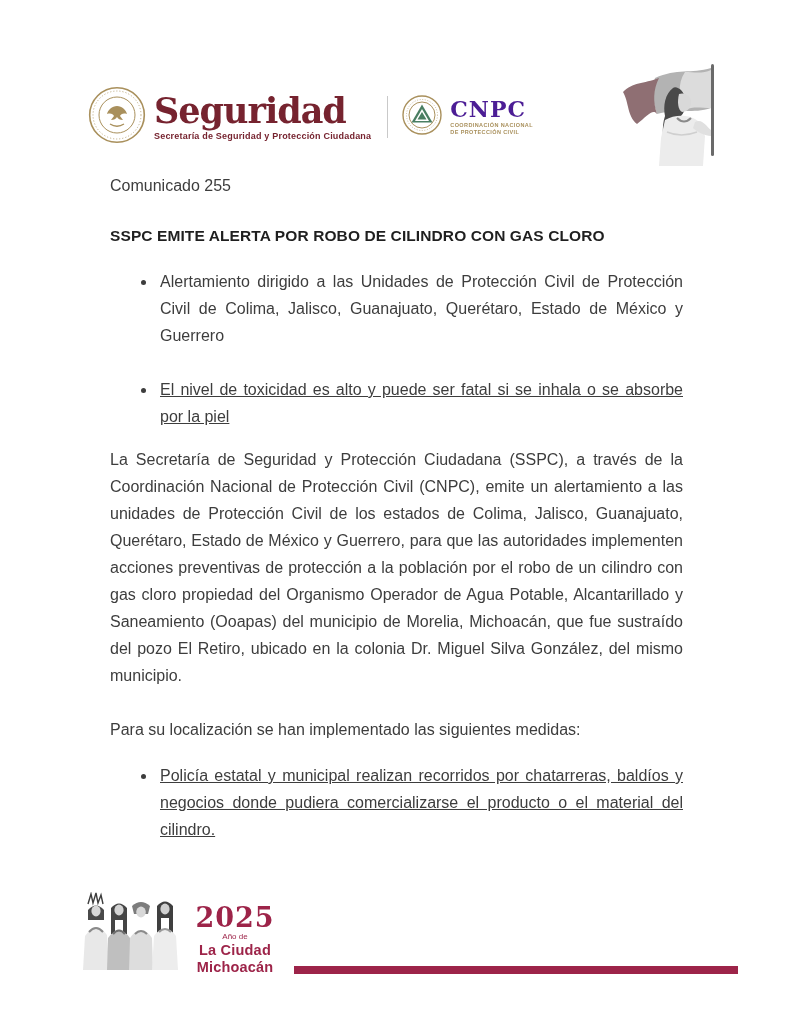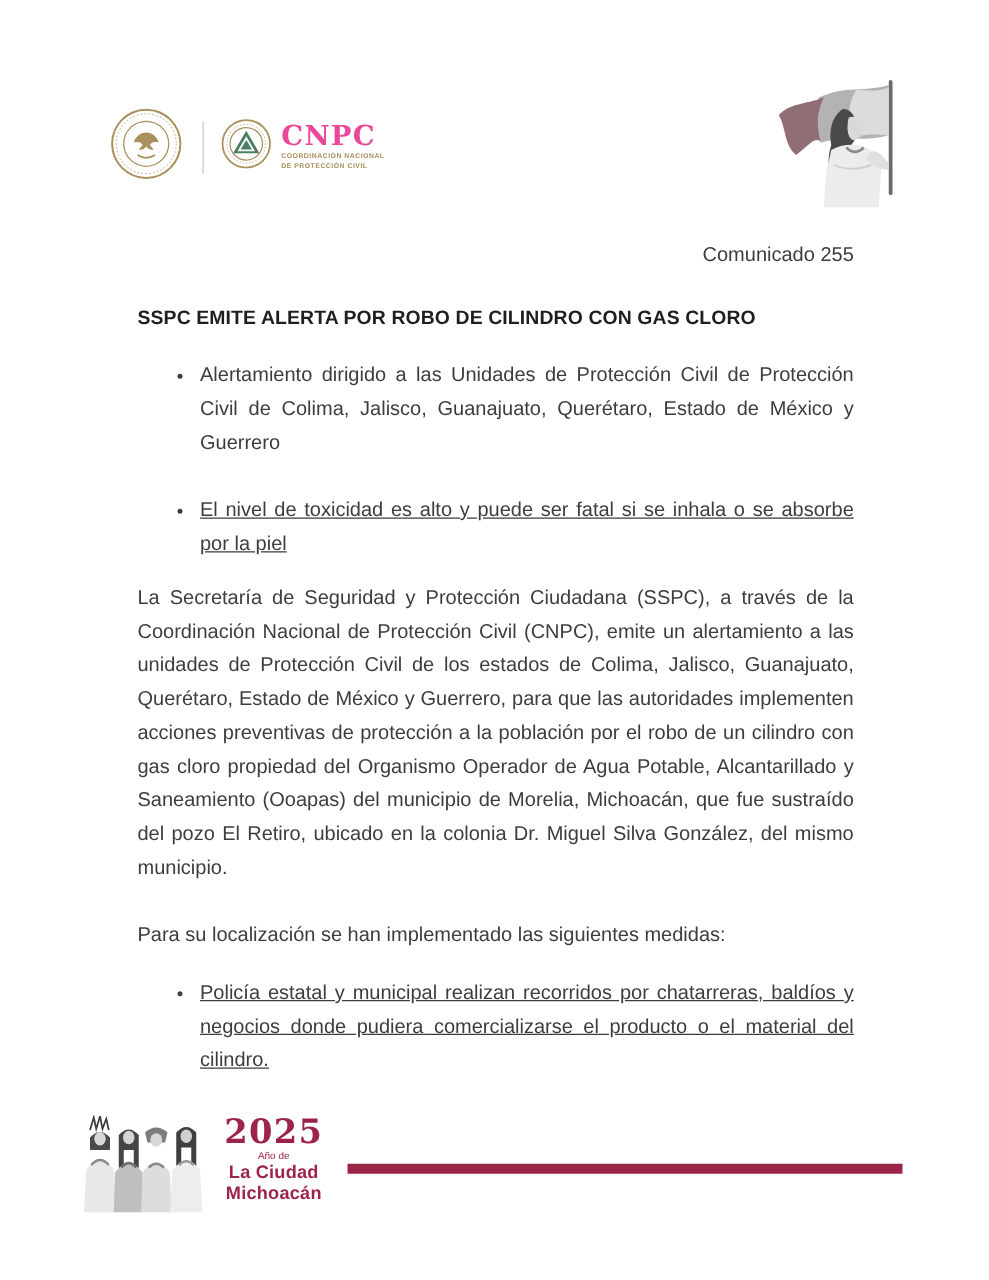--- a/index.html
+++ b/index.html
@@ -34,35 +34,35 @@
   }
   .divider{
     width:1px;height:42px;background:#c9c9c9;
     margin:0 14px 0 16px;
   }
   .cnpc{display:flex;align-items:center;}
   .cnpc-text{margin-left:8px;}
   .cnpc-acronym{
     font-family:"DejaVu Serif", serif;
     font-weight:bold;font-size:22px;line-height:1;
-    letter-spacing:1px;color:#ec4899;
+    letter-spacing:1px;color:#4c1d95;
   }
   .cnpc-sub{
     font-size:5.5px;font-weight:bold;color:#a9905c;
     margin-top:2px;letter-spacing:.4px;line-height:1.3;
   }
   .flag-art{position:absolute;top:58px;right:44px;}
 
   
   .doc{
     position:absolute;top:172px;left:110px;width:573px;
     font-size:16px;line-height:27px;
   }
   .dateline{text-align:right;}
-  .comunicado{text-align:right;margin-top:19px;}
+  .comunicado{}
   .doc-title{
     font-weight:bold;
     font-size:15.5px;color:#1f1f1f;
     margin-top:23px;letter-spacing:.1px;
   }
   ul.bullets{
     margin:19px 0 0 0;
     padding-left:47px;
   }
   ul.bullets li{
@@ -72,22 +72,22 @@
   }
   ul.bullets li:last-child{margin-bottom:0;text-decoration:underline;}
   .para{
     text-align:justify;
     margin:27px 0 0 0;
   }
   .para.intro{margin-top:16px;}
 
   
   .footer{
-    position:absolute;left:64px;top:892px;width:658px;
-    display:flex;align-items:flex-start;
+    position:absolute;left:80px;top:892px;width:658px;
+    display:flex;align-items:flex-end;
   }
   .women-art{flex:0 0 auto;}
   .campaign{
     flex:0 0 auto;width:86px;margin-left:2px;
     text-align:center;color:#9d2449;line-height:1;
   }
   .campaign .year{
     font-family:"DejaVu Serif", serif;
     font-weight:bold;font-size:27px;letter-spacing:1px;
   }
@@ -113,20 +113,24 @@
     <span class="seal">
       <svg viewBox="0 0 58 58" width="58" height="58" aria-hidden="true">
         <circle cx="29" cy="29" r="27.3" fill="none" stroke="#a9905c" stroke-width="1.6"></circle>
         <circle cx="29" cy="29" r="24" fill="none" stroke="#a9905c" stroke-width="0.7" stroke-dasharray="1.2 1.9"></circle>
         <circle cx="29" cy="29" r="18" fill="none" stroke="#a9905c" stroke-width="1"></circle>
         <path d="M29 20 C24 20 20 24 19 28 C23 27 25 28 26 30 L23 34 C26 34 28 33 29 31 C30 33 32 34 35 34 L32 30 C33 28 35 27 39 28 C38 24 34 20 29 20 Z" fill="#a9905c"></path>
         <path d="M22 38 Q29 42.5 36 38" stroke="#a9905c" stroke-width="1.3" fill="none"></path>
       </svg>
     </span>
 
+    <span class="brand-text">
+      <div class="wordmark">Seguridad</div>
+      <div class="brand-sub">Secretaría de Seguridad y Protección Ciudadana</div>
+    </span>
 
     <span class="divider"></span>
 
     <span class="cnpc">
       <span>
         <svg viewBox="0 0 40 40" width="40" height="40" aria-hidden="true">
           <circle cx="20" cy="20" r="19" fill="none" stroke="#a9905c" stroke-width="1.4"></circle>
           <circle cx="20" cy="20" r="15.5" fill="none" stroke="#a9905c" stroke-width="0.6" stroke-dasharray="1 1.6"></circle>
           <circle cx="20" cy="20" r="13" fill="#ffffff" stroke="#a9905c" stroke-width="1"></circle>
           <path d="M20 9.5 L30.5 27.5 L9.5 27.5 Z" fill="#4a7e62"></path>

